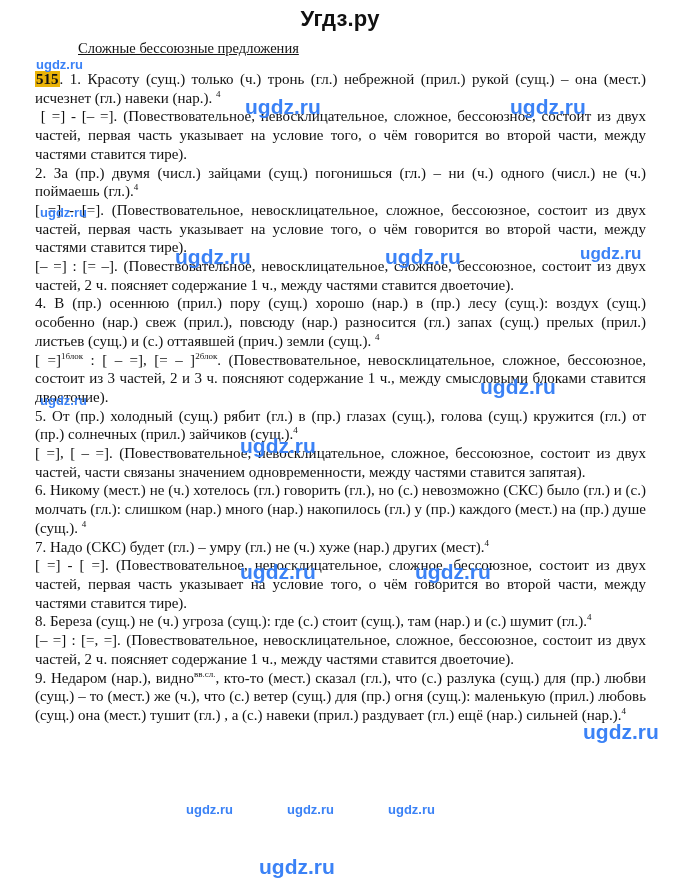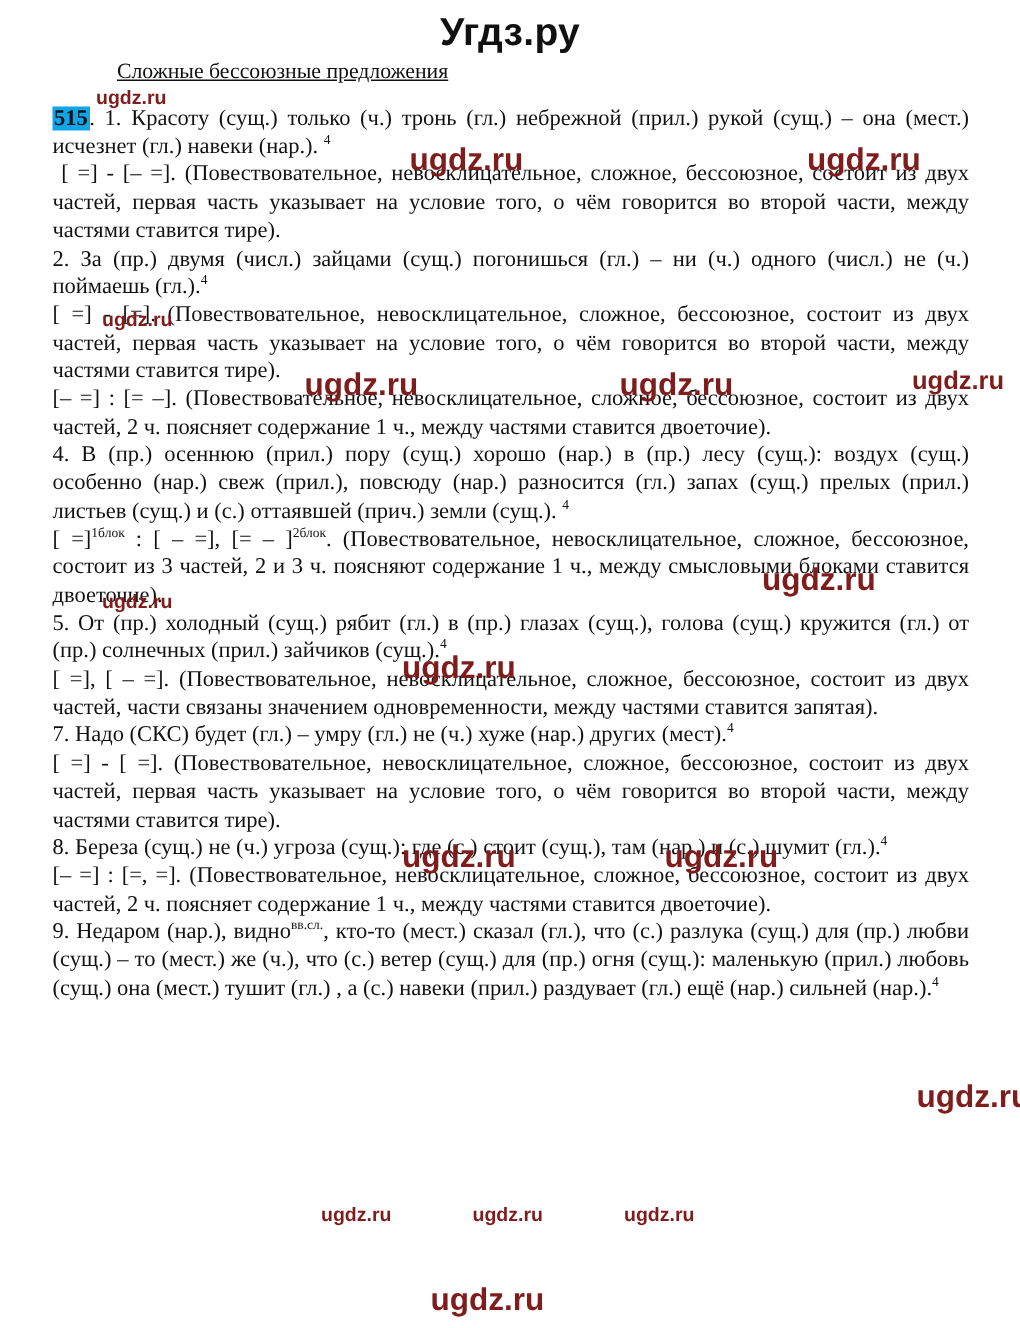--- a/index.html
+++ b/index.html
@@ -1,33 +1,33 @@
 <!DOCTYPE html>
 <html><head>
 <meta charset="utf-8">
 <style>
   html, body { margin: 0; padding: 0; background: #ffffff; }
   body { width: 680px; height: 885px; position: relative; overflow: hidden; color: #111; }
   .site-title {
     position: absolute; top: 6px; left: 0; width: 680px; text-align: center;
-    font-family: "Liberation Sans", sans-serif; font-weight: bold; font-size: 26px; color: #111; letter-spacing: 0.2px;
+    font-family: "Liberation Sans", sans-serif; font-weight: bold; font-size: 22px; color: #111; letter-spacing: 0.2px;
   }
   .section-title {
     position: absolute; top: 40px; left: 78px;
     font-family: "Liberation Serif", serif; font-size: 14.5px; text-decoration: underline; color: #111;
   }
   .content {
     position: absolute; top: 70px; left: 35px; width: 611px;
     font-family: "Liberation Serif", serif; font-size: 15px; line-height: 18.7px; text-align: justify; color: #111;
   }
   .content p { margin: 0; }
-  .num-hl { background: #0ea5e9; font-weight: bold; padding: 0 1px; }
+  .num-hl { background: #eab308; font-weight: bold; padding: 0 1px; }
   sup { font-size: 9px; line-height: 0; vertical-align: super; }
   .wm {
-    position: absolute; font-family: "Liberation Sans", sans-serif; font-weight: bold; color: #7f1d1d; white-space: nowrap; margin-left: 28px;
+    position: absolute; font-family: "Liberation Sans", sans-serif; font-weight: bold; color: #3b82f6; white-space: nowrap;
   }
   .wm.big { font-size: 21px; }
   .wm.med { font-size: 17px; }
   .wm.sm { font-size: 13px; }
 </style>
 </head>
 <body>
 
 <div class="site-title">Угдз.ру</div>
 <div class="section-title">Сложные бессоюзные предложения</div>
@@ -41,20 +41,21 @@
   <p><span>[ =] - [=].</span> <span>(Повествовательное, невосклицательное, сложное, бессоюзное, состоит из двух частей, первая часть указывает на условие того, о чём говорится во второй части, между частями ставится тире).</span></p>
 
   <p><span>[– =] : [= –].</span> <span>(Повествовательное, невосклицательное, сложное, бессоюзное, состоит из двух частей, 2 ч. поясняет содержание 1 ч., между частями ставится двоеточие).</span></p>
 
   <p><span>4.</span> <span>В (пр.) осеннюю (прил.) пору (сущ.) хорошо (нар.) в (пр.) лесу (сущ.): воздух (сущ.) особенно (нар.) свеж (прил.), повсюду (нар.) разносится (гл.) запах (сущ.) прелых (прил.) листьев (сущ.) и (с.) оттаявшей (прич.) земли (сущ.).</span> <sup>4</sup></p>
   <p><span><span>[ =]</span><sup>1блок</sup><span> : [ – =], [= – ]</span><sup>2блок</sup><span>.</span></span> <span>(Повествовательное, невосклицательное, сложное, бессоюзное, состоит из 3 частей, 2 и 3 ч. поясняют содержание 1 ч., между смысловыми блоками ставится двоеточие).</span></p>
 
   <p><span>5.</span> <span>От (пр.) холодный (сущ.) рябит (гл.) в (пр.) глазах (сущ.), голова (сущ.) кружится (гл.) от (пр.) солнечных (прил.) зайчиков (сущ.).</span><sup>4</sup></p>
   <p><span>[ =], [ – =].</span> <span>(Повествовательное, невосклицательное, сложное, бессоюзное, состоит из двух частей, части связаны значением одновременности, между частями ставится запятая).</span></p>
 
+  <p><span>6.</span> <span>Никому (мест.) не (ч.) хотелось (гл.) говорить (гл.), но (с.) невозможно (СКС) было (гл.) и (с.) молчать (гл.): слишком (нар.) много (нар.) накопилось (гл.) у (пр.) каждого (мест.) на (пр.) душе (сущ.).</span> <sup>4</sup></p>
 
   <p><span>7.</span> <span>Надо (СКС) будет (гл.) – умру (гл.) не (ч.) хуже (нар.) других (мест).</span><sup>4</sup></p>
   <p><span>[ =] - [ =].</span> <span>(Повествовательное, невосклицательное, сложное, бессоюзное, состоит из двух частей, первая часть указывает на условие того, о чём говорится во второй части, между частями ставится тире).</span></p>
 
   <p><span>8.</span> <span>Береза (сущ.) не (ч.) угроза (сущ.): где (с.) стоит (сущ.), там (нар.) и (с.) шумит (гл.).</span><sup>4</sup></p>
   <p><span>[– =] : [=, =].</span> <span>(Повествовательное, невосклицательное, сложное, бессоюзное, состоит из двух частей, 2 ч. поясняет содержание 1 ч., между частями ставится двоеточие).</span></p>
 
   <p><span>9.</span> <span>Недаром (нар.), видно</span><sup>вв.сл.</sup><span>, кто-то (мест.) сказал (гл.), что (с.) разлука (сущ.) для (пр.) любви (сущ.) – то (мест.) же (ч.), что (с.) ветер (сущ.) для (пр.) огня (сущ.): маленькую (прил.) любовь (сущ.) она (мест.) тушит (гл.) , а (с.) навеки (прил.) раздувает (гл.) ещё (нар.) сильней (нар.).</span><sup>4</sup></p>
 </div>
 

